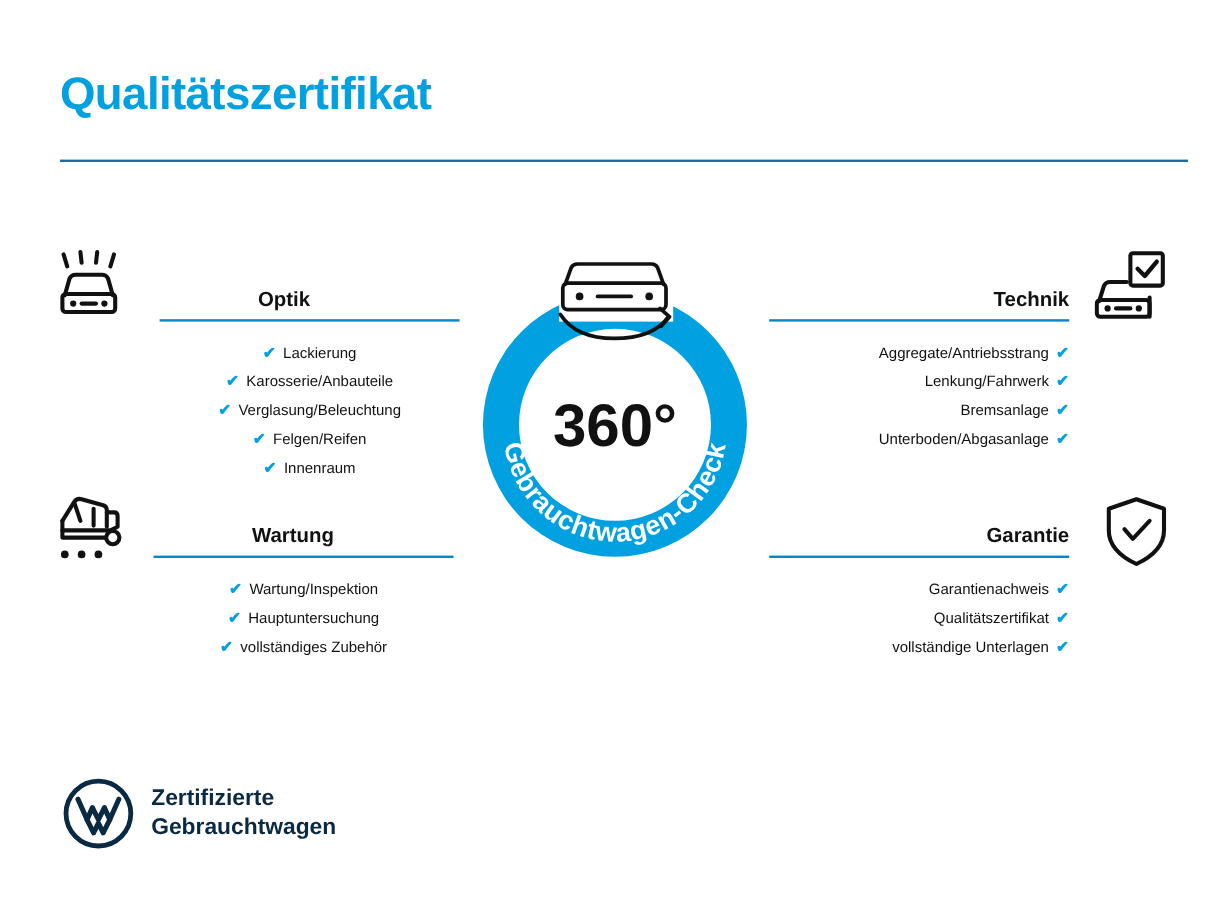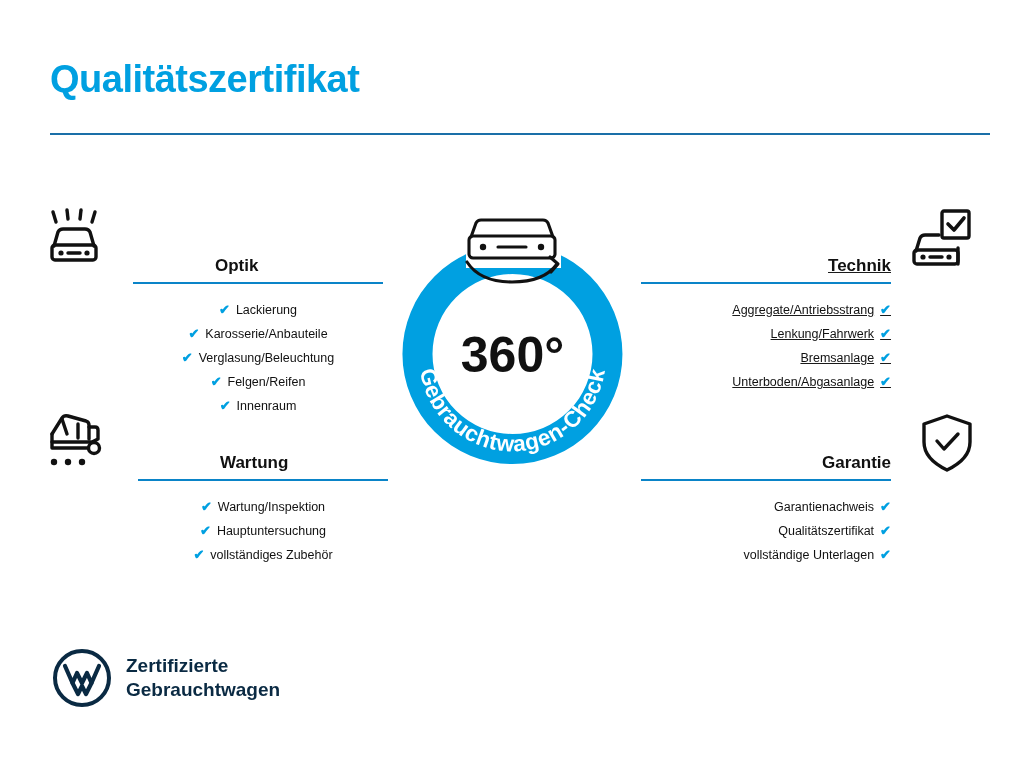--- a/index.html
+++ b/index.html
@@ -37,21 +37,20 @@
     left: 50px;
     top: 133px;
     width: 940px;
     height: 2px;
     background: #1a6fa8;
   }
 
   
   .block {
     position: absolute;
-    margin-top: 16px;
   }
   .block-head {
     font-size: 17px;
     font-weight: bold;
     color: #111111;
     line-height: 20px;
   }
   .block-rule {
     height: 2px;
     background: #0a84c8;
@@ -77,22 +76,22 @@
   .left-block .block-head { text-align: left; padding-left: 82px; }
   .left-block .item { text-align: center; padding-left: 0; }
   .left-block .check { margin-right: 6px; }
 
   
   .right-block { width: 250px; text-align: right; }
   .right-block .block-head { text-align: right; }
   .right-block .check { margin-left: 6px; }
 
   #block-optik   { left: 133px; top: 240px; }
-  #block-wartung { left: 138px; top: 437px; }
-  #block-technik  { left: 641px; top: 240px; text-decoration: underline; }
+  #block-wartung { left: 128px; top: 437px; }
+  #block-technik  { left: 641px; top: 240px; }
   #block-garantie { left: 641px; top: 437px; }
 
   
   .side-icon {
     position: absolute;
     color: #111111;
   }
   #icon-optik   { left: 48px;  top: 208px; }
   #icon-wartung { left: 48px;  top: 412px; }
   #icon-technik { left: 912px; top: 208px; }

